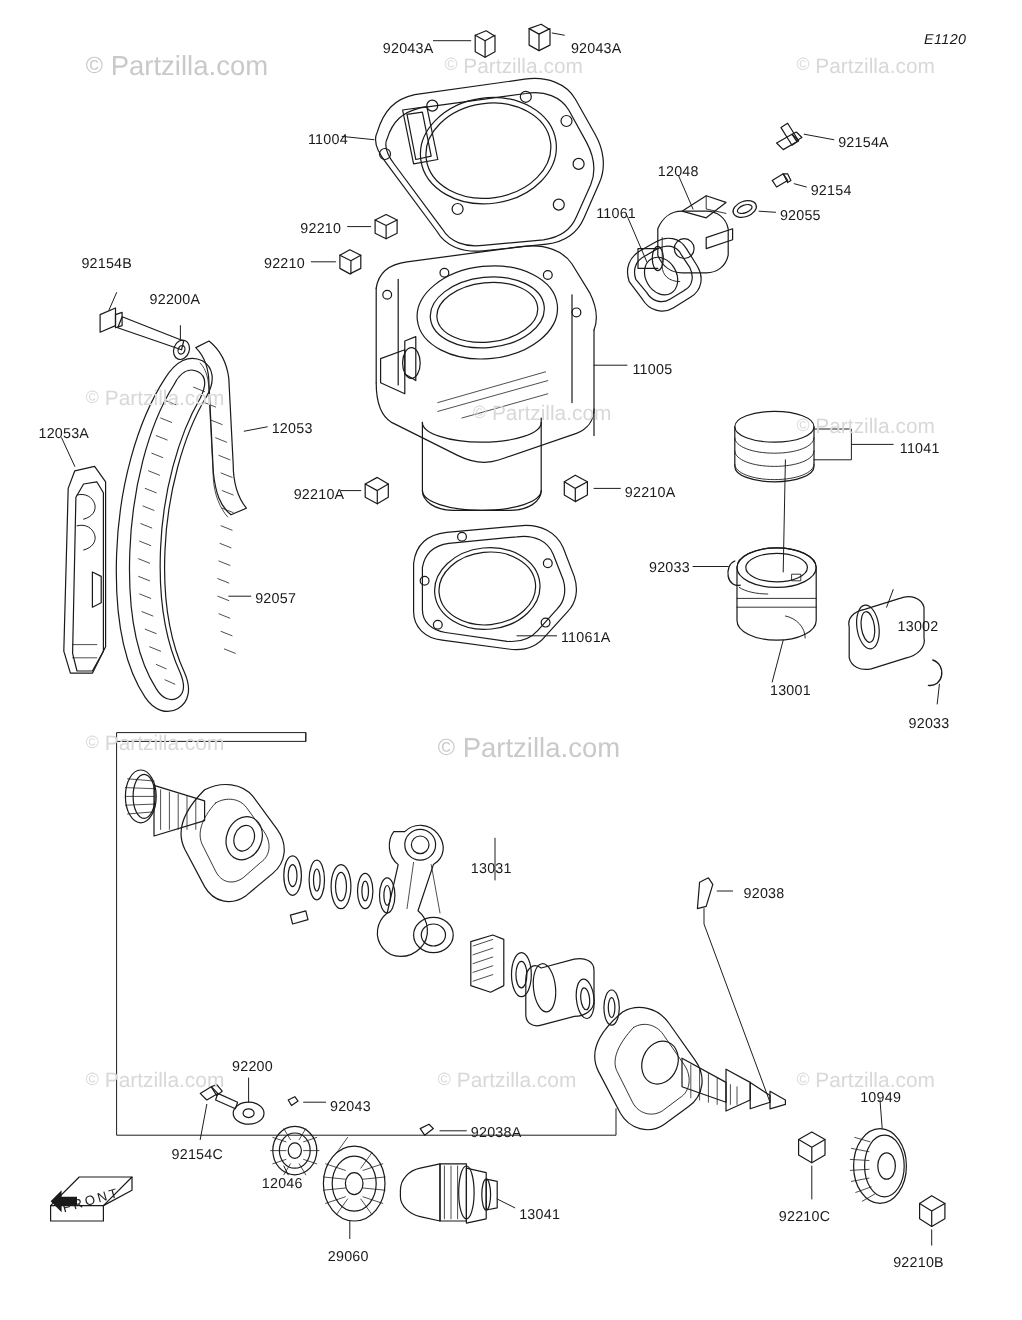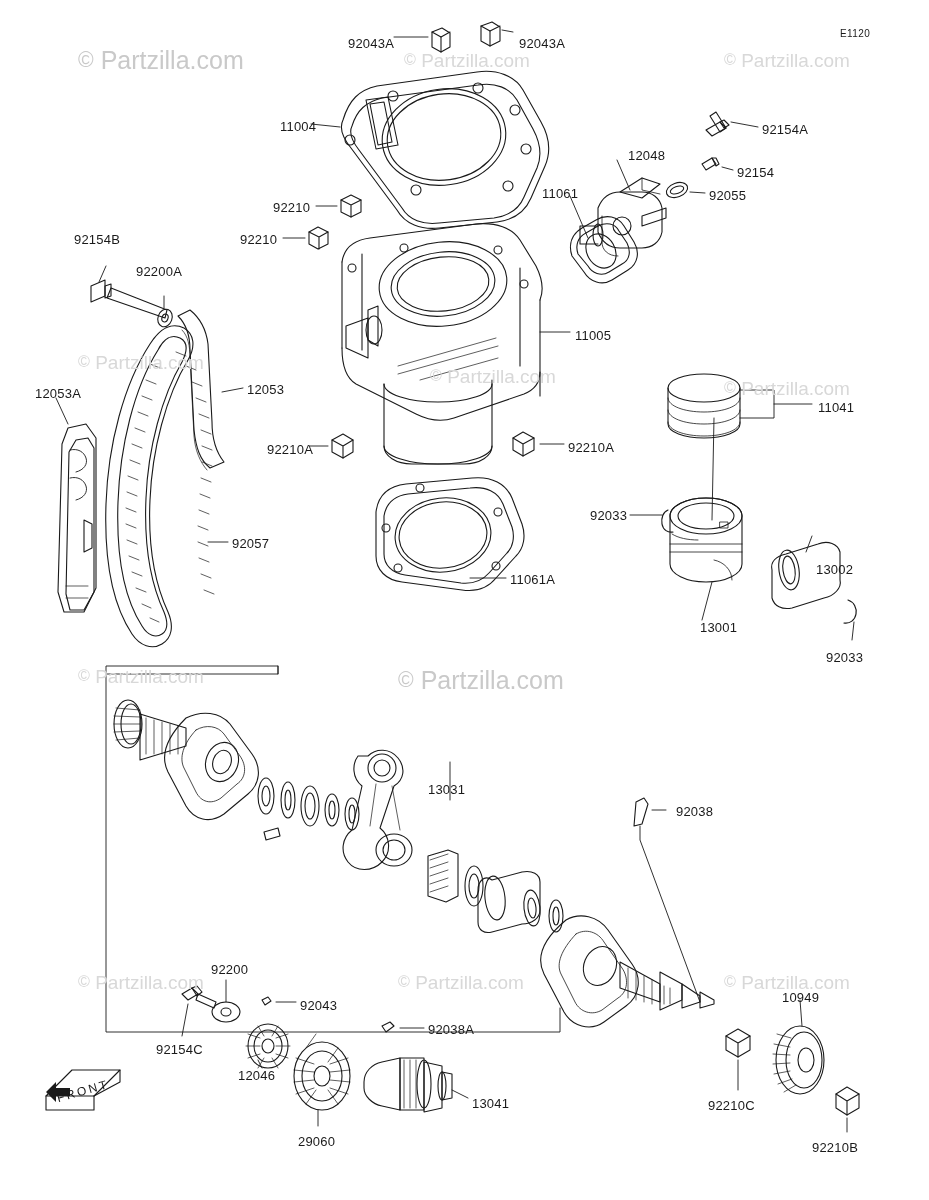--- a/index.html
+++ b/index.html
@@ -24,23 +24,24 @@
   .label {
     position: absolute;
     font-family: "Liberation Sans", sans-serif;
     font-size: 13px;
     color: #1a1a1a;
     white-space: nowrap;
     letter-spacing: 0.2px;
   }
   .diagram-code {
     position: absolute;
-    font-size: 10px;
+    font-size: 13px;
     color: #1a1a1a;
     letter-spacing: 0.4px;
+    font-style: italic;
   }
   .watermark {
     position: absolute;
     color: #d8d8d8;
     font-size: 19px;
     white-space: nowrap;
     font-family: "Liberation Sans", sans-serif;
     pointer-events: none;
   }
   .watermark.big {
@@ -562,21 +563,21 @@
 
   <div class="diagram-code" style="left:840px; top:28px;">E1120</div>
 
   <div class="front-text">FRONT</div>
 
   <div id="labels">
     <div class="label" style="left:348px; top:36px;">92043A</div>
     <div class="label" style="left:519px; top:36px;">92043A</div>
     <div class="label" style="left:280px; top:119px;">11004</div>
     <div class="label" style="left:762px; top:122px;">92154A</div>
-    <div class="label" style="left:628px; top:148px;text-align:center;">12048</div>
+    <div class="label" style="left:598px; top:148px;text-align:center;">12048</div>
     <div class="label" style="left:737px; top:165px;">92154</div>
     <div class="label" style="left:542px; top:186px;">11061</div>
     <div class="label" style="left:709px; top:188px;">92055</div>
     <div class="label" style="left:273px; top:200px;">92210</div>
     <div class="label" style="left:240px; top:232px;">92210</div>
     <div class="label" style="left:74px;  top:232px;">92154B</div>
     <div class="label" style="left:136px; top:264px;text-align:right;">92200A</div>
     <div class="label" style="left:575px; top:328px;">11005</div>
     <div class="label" style="left:247px; top:382px;">12053</div>
     <div class="label" style="left:35px;  top:386px;">12053A</div>

